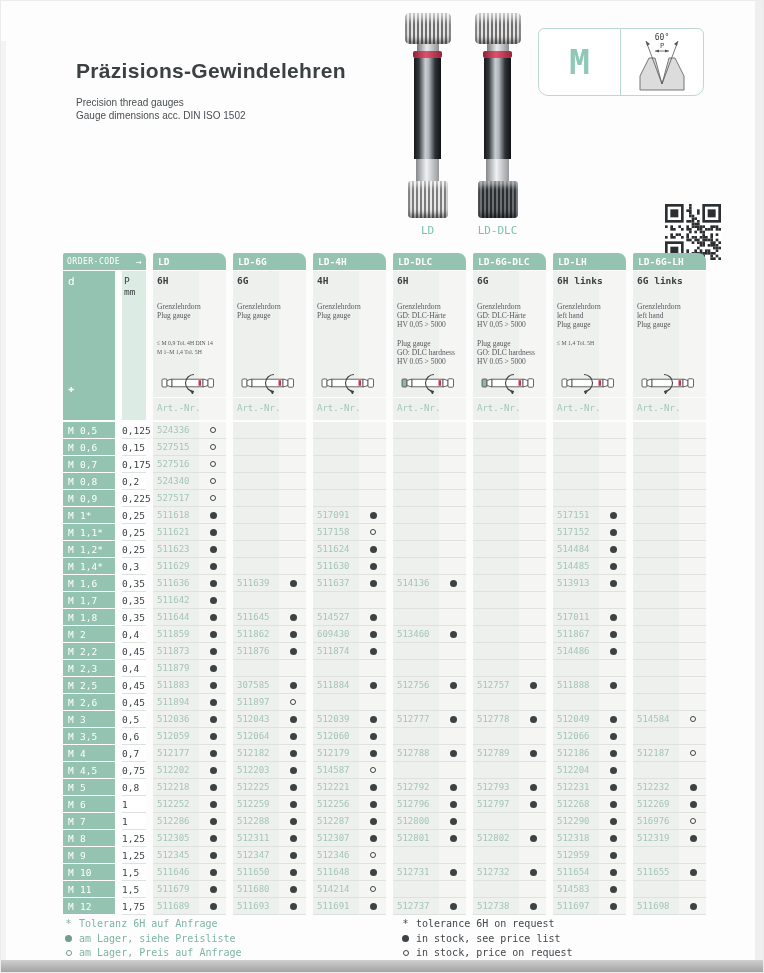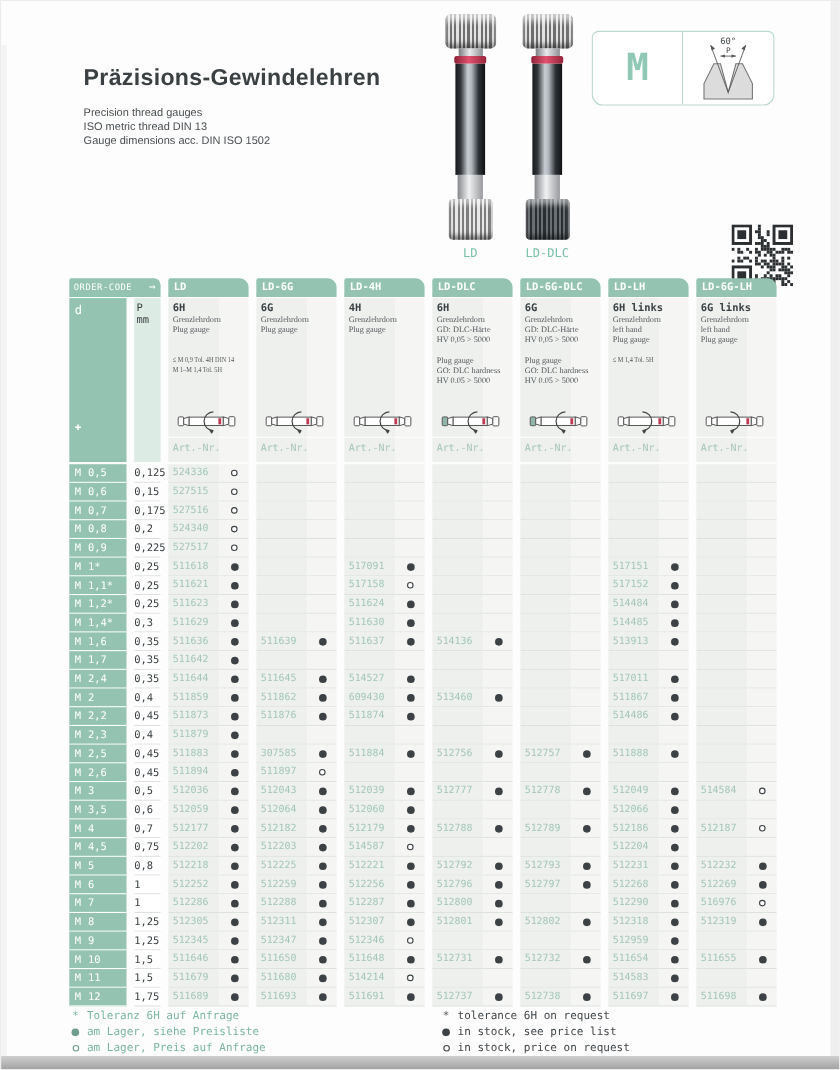--- a/index.html
+++ b/index.html
@@ -61,21 +61,21 @@
   .tab{background:var(--teal);color:#fff;font-family:var(--mono);font-size:9.5px;font-weight:bold;
     display:flex;align-items:center;padding:0 5px;border-radius:2px 8px 0 0}
   .table-head{grid-template-rows:126px 22px;row-gap:1px;margin-bottom:2px}
   .d-cell{grid-column:1;grid-row:1/3;background:var(--teal);color:#fff;position:relative;
     font-family:var(--mono);font-size:11px;padding:4px 0 0 5px}
   .d-plus{position:absolute;left:5px;bottom:26px;font-size:10px}
   .p-cell{grid-column:2;grid-row:1/3;background:var(--teal-cell);color:var(--ink);
     font-family:var(--mono);font-size:9.5px;line-height:11px;padding:4px 0 0 2px}
   .spec-cell{grid-row:1;background:linear-gradient(90deg,var(--colbg1) 0 46px,var(--colbg2) 46px);
     padding:4px 3px 2px 4px;display:flex;flex-direction:column;position:relative}
-  .grade{font-family:var(--mono);font-size:9.5px;font-weight:bold;color:var(--ink);margin-bottom:0}
+  .grade{font-family:var(--mono);font-size:9.5px;font-weight:bold;color:var(--ink);margin-bottom:16px}
   .spec-lines{font-family:Liberation Serif, serif;font-size:7.5px;line-height:9px;color:var(--gray-text);
     white-space:nowrap;min-height:37px}
   .spec-lines.block2{min-height:26px}
   .spec-lines .tight{transform:scaleX(.82);transform-origin:left;font-size:7px}
   .gauge-icon{position:absolute;bottom:3px;left:50%;transform:translateX(-50%)}
   .gauge-icon.lh .arrow{transform:scaleX(-1);transform-origin:28px 11px}
   .gauge-icon .go-cap{fill:#fff}
   .gauge-icon.dlc .go-cap{fill:#8fb6a8}
   .artnr-cell{grid-row:2;background:linear-gradient(90deg,var(--colbg1) 0 46px,var(--colbg2) 46px);
     font-family:var(--mono);font-size:9px;color:var(--teal-text);padding:5px 0 0 4px}
@@ -108,21 +108,20 @@
 </style>
 </head>
 <body>
 
 <div class="page">
 
   <div class="titles">
     <div class="t-de">Präzisions-Gewindelehren</div>
     <div class="t-en">
       <div class="b">Precision thread gauges</div>
-      <div>ISO metric thread DIN 13</div>
       <div>Gauge dimensions acc. DIN ISO 1502</div>
     </div>
   </div>
 
   <div class="gauges">
     <div class="gauge">
       <div class="g-cap"></div>
       <div class="g-neck"></div>
       <div class="g-ring"></div>
       <div class="g-body"></div>
@@ -925,21 +924,21 @@
     <span class="dotwrap"></span>
   </div>
           <div class="cell">
     <span class="nr"></span>
     <span class="dotwrap"></span>
   </div>
         </div>
         <div class="grid row">
     <div class="d-label">
       <span class="m">M</span>
-      <span class="v">2,4</span>
+      <span class="v">1,8</span>
     </div>
     <div class="p-val">0,35</div>
   <div class="cell">
     <span class="nr">511644</span>
     <span class="dotwrap">
               <span class="dot f"></span>
             </span>
   </div>
           <div class="cell">
     <span class="nr">511645</span>

